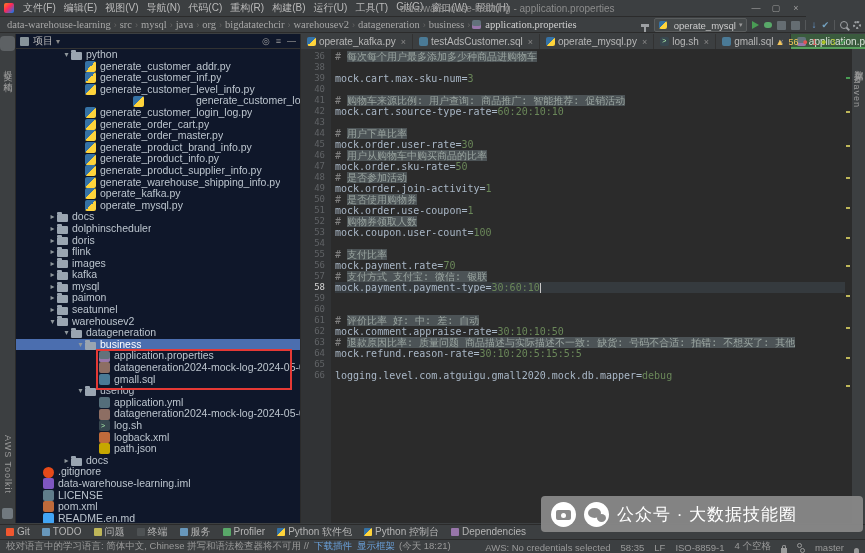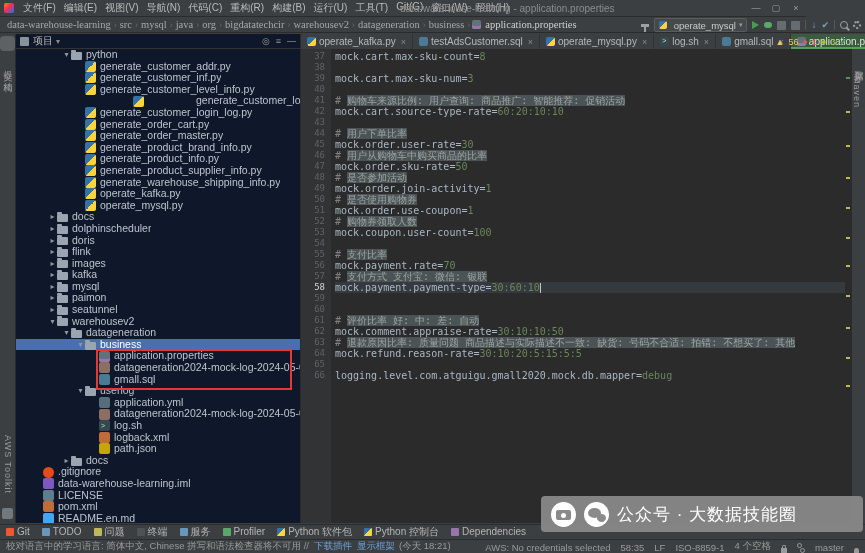--- a/index.html
+++ b/index.html
@@ -483,21 +483,21 @@
         <span class="iwarn">56</span>
         <span class="ierr">●</span>
         <span class="ierr">1</span>
         <span class="iweak">●</span>
         <span class="iweak">3</span>
         <span class="iok">✔</span>
       </div>
     </div>
     <div id="editorbody">
       <div id="lines">
-          <div class="eline"><span class="lnum">37</span><span class="lcode"><span class="pkey">mock.cart.max-sku-count</span><span class="peq">=</span><span class="pval">8</span></span></div>
+          <div class="eline"><span class="lnum">36</span><span class="lcode"><span class="cmt"># </span><span class="cmt uni">每次每个用户最多添加多少种商品进购物车</span></span></div>
           <div class="eline"><span class="lnum">38</span><span class="lcode"></span></div>
           <div class="eline"><span class="lnum">39</span><span class="lcode"><span class="pkey">mock.cart.max-sku-num</span><span class="peq">=</span><span class="pval">3</span></span></div>
           <div class="eline"><span class="lnum">40</span><span class="lcode"></span></div>
           <div class="eline"><span class="lnum">41</span><span class="lcode"><span class="cmt"># </span><span class="cmt uni">购物车来源比例: 用户查询: 商品推广: 智能推荐: 促销活动</span></span></div>
           <div class="eline"><span class="lnum">42</span><span class="lcode"><span class="pkey">mock.cart.source-type-rate</span><span class="peq">=</span><span class="pval">60:20:10:10</span></span></div>
           <div class="eline"><span class="lnum">43</span><span class="lcode"></span></div>
           <div class="eline"><span class="lnum">44</span><span class="lcode"><span class="cmt"># </span><span class="cmt uni">用户下单比率</span></span></div>
           <div class="eline"><span class="lnum">45</span><span class="lcode"><span class="pkey">mock.order.user-rate</span><span class="peq">=</span><span class="pval">30</span></span></div>
           <div class="eline"><span class="lnum">46</span><span class="lcode"><span class="cmt"># </span><span class="cmt uni">用户从购物车中购买商品的比率</span></span></div>
           <div class="eline"><span class="lnum">47</span><span class="lcode"><span class="pkey">mock.order.sku-rate</span><span class="peq">=</span><span class="pval">50</span></span></div>

